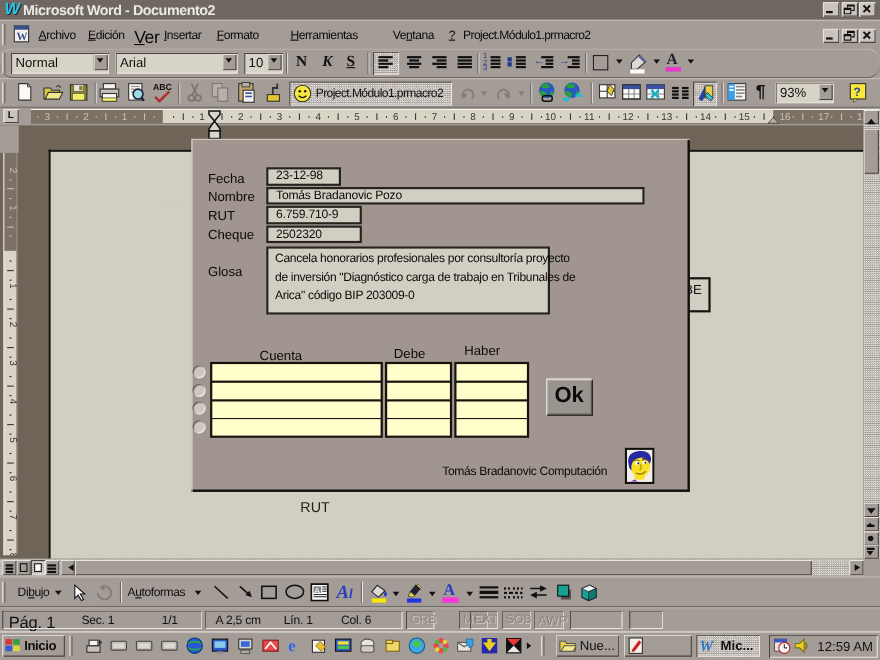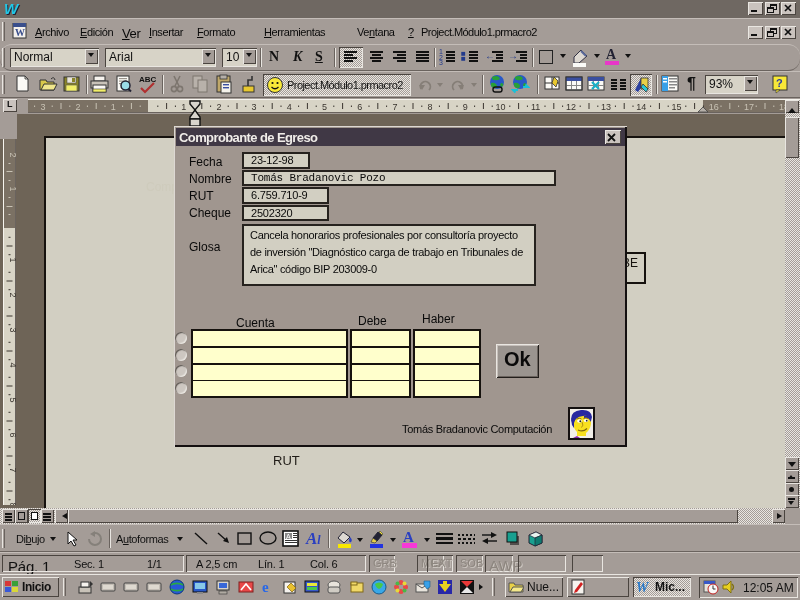--- a/index.html
+++ b/index.html
@@ -9,20 +9,21 @@
 .rz2{box-shadow:inset 1px 1px 0 #e9e6e1, inset -1px -1px 0 #221e1b, inset 2px 2px 0 #c6bfba, inset -2px -2px 0 #6a635e;}
 .sk{box-shadow:inset 1px 1px 0 #4a443f, inset -1px -1px 0 #e9e6e1;}
 .sep{width:2px;background:#6a635e;border-right:1px solid #e9e6e1;}
 .dith{background-image:conic-gradient(#e9e6e1 25%, #a49c97 25% 50%, #e9e6e1 50% 75%, #a49c97 75%);background-size:2px 2px;}
 </style></head>
 <body>
 <div id="screen">
 
 <div style="left:0;top:0;width:800px;height:18px;background:#6f6862;">
 <div class="t" style="left:4px;top:0px;font-size:15px;font-weight:bold;font-style:italic;color:#20c8e8;text-shadow:1px 1px 0 #223;">W</div>
+<div class="t" style="left:21px;top:2px;font-size:13px;font-weight:bold;letter-spacing:-0.4px;color:#ece9e4;">Microsoft Word - Documento2</div>
 </div>
 <div class="rz" style="left:748.0px;top:2px;width:15px;height:13px;background:#cac3be;">
       <div style="left:3px;top:8px;width:6px;height:2px;background:#111;"></div>
     </div>
     <div class="rz" style="left:764.5px;top:2px;width:15px;height:13px;background:#cac3be;">
       <div style="left:5px;top:2px;width:7px;height:6px;border:1px solid #111;border-top-width:2px;background:transparent;"></div>
       <div style="left:2px;top:5px;width:7px;height:6px;border:1px solid #111;border-top-width:2px;background:#cac3be;"></div>
     </div>
     <div class="rz" style="left:781px;top:2px;width:15px;height:13px;background:#cac3be;">
       <svg width="13" height="11" style="position:absolute;left:1px;top:1px;">
@@ -32,21 +33,21 @@
 <div style="left:0;top:18px;width:800px;height:26px;background:#a49c97;border-top:1px solid #c4bdb8;">
 <div style="left:2px;top:3px;width:3px;height:19px;border-left:1px solid #e9e6e1;border-right:1px solid #6a635e;"></div>
 <div style="left:12px;top:4px;width:16px;height:16px;">
 <svg width="16" height="16">
           <rect x="1" y="0" width="13" height="15" fill="#f4f1ec" stroke="#333" stroke-width="1"></rect>
 <rect x="1" y="0" width="13" height="4" fill="#3a4f8c"></rect>
           <text x="3" y="13" font-size="10" font-weight="bold" fill="#3a4f8c" font-family="Liberation Serif">W</text>
         </svg></div>
 <div class="t" style="left:35px;top:7px;font-size:11px;letter-spacing:-0.4px;color:#0a0a0a;"><u>A</u>rchivo</div>
 <div class="t" style="left:80px;top:7px;font-size:11px;letter-spacing:-0.4px;color:#0a0a0a;"><u>E</u>dición</div>
-<div class="t" style="left:122px;top:7px;font-size:13px;letter-spacing:-0.4px;color:#0a0a0a;"><u>V</u>er</div>
+<div class="t" style="left:122px;top:7px;font-size:16px;letter-spacing:-0.4px;color:#0a0a0a;"><u>V</u>er</div>
 <div class="t" style="left:149px;top:7px;font-size:11px;letter-spacing:-0.4px;color:#0a0a0a;"><u>I</u>nsertar</div>
 <div class="t" style="left:197px;top:7px;font-size:11px;letter-spacing:-0.4px;color:#0a0a0a;"><u>F</u>ormato</div>
 <div class="t" style="left:244px;top:7px;font-size:11px;letter-spacing:-0.4px;color:#0a0a0a;padding-left:20px;"><u>H</u>erramientas</div>
 <div class="t" style="left:321px;top:23px;font-size:11px;letter-spacing:-0.4px;color:#0a0a0a;margin-top:27px;">Ta<u>b</u>la</div>
 <div class="t" style="left:357px;top:7px;font-size:11px;letter-spacing:-0.4px;color:#0a0a0a;">Ve<u>n</u>tana</div>
 <div class="t" style="left:408px;top:7px;font-size:11px;letter-spacing:-0.4px;color:#0a0a0a;"><u>?</u></div>
 <div class="t" style="left:421px;top:7px;font-size:11px;letter-spacing:-0.55px;color:#0a0a0a;">Project.Módulo1.prmacro2</div>
 <div class="rz" style="left:748.0px;top:7px;width:15px;height:13px;background:#cac3be;">
         <div style="left:3px;top:8px;width:6px;height:2px;background:#111;"></div>
       </div>
@@ -616,21 +617,21 @@
 <div class="sk" style="left:417px;top:3px;width:27px;height:17px;text-align:center;">
         <span class="t" style="left:4px;top:2px;font-size:11px;color:#8d867f;text-shadow:1px 1px 0 #ccc6c0;">MCA</span>
       </div>
 <div class="sk" style="left:427px;top:3px;width:26px;height:17px;">
         <span class="t" style="left:4px;top:2px;font-size:11px;color:#8d867f;text-shadow:1px 1px 0 #ccc6c0;">EXT</span>
       </div>
 <div class="sk" style="left:456px;top:3px;width:27px;height:17px;">
         <span class="t" style="left:4px;top:2px;font-size:11px;color:#8d867f;text-shadow:1px 1px 0 #ccc6c0;">SOB</span>
       </div>
 <div class="sk" style="left:485px;top:3px;width:28px;height:17px;">
-        <span class="t" style="left:4px;top:2px;font-size:15px;color:#8d867f;text-shadow:1px 1px 0 #ccc6c0;">AWP</span>
+        <span class="t" style="left:4px;top:2px;font-size:12px;color:#8d867f;text-shadow:1px 1px 0 #ccc6c0;">AWP</span>
       </div>
 <div class="sk" style="left:518px;top:3px;width:48px;height:17px;">
         <span class="t" style="left:6px;top:2px;font-size:11px;color:#111;"></span>
       </div>
 <div class="sk" style="left:572px;top:3px;width:31px;height:17px;">
         <span class="t" style="left:6px;top:2px;font-size:11px;color:#111;"></span>
       </div>
 </div>
 <div style="left:0;top:574px;width:800px;height:26px;background:#a49c97;border-top:1px solid #e9e6e1;">
 <div class="rz" style="left:2px;top:2px;width:57px;height:20px;background:#a49c97;">
@@ -759,54 +760,48 @@
             <rect x="1" y="2" width="11" height="11" fill="#e8e4dc" stroke="#555"></rect>
             <rect x="1" y="2" width="11" height="3" fill="#3858c8"></rect>
             <circle cx="10" cy="10" r="5" fill="#f8f8f8" stroke="#c02020"></circle>
             <line x1="10" y1="10" x2="10" y2="6.5" stroke="#333"></line>
             <line x1="10" y1="10" x2="12.5" y2="10" stroke="#333"></line>
           </svg></div>
 <div style="left:22px;top:2px;width:16px;height:16px;"><svg width="16" height="16">
             <polygon points="2,6 6,6 10,2 10,14 6,10 2,10" fill="#e8d020" stroke="#807010"></polygon>
             <path d="M11,5 q3,3 0,6" fill="none" stroke="#807010" stroke-width="1.3"></path>
           </svg></div>
-<span class="t" style="left:44px;top:4px;font-size:12px;color:#111;">12:05 AM</span>
+<span class="t" style="left:44px;top:4px;font-size:12px;color:#111;">12:59 AM</span>
 </div>
 </div>
 <div style="left:189px;top:100px;width:12px;height:27px;"><svg width="12" height="27">
 <polygon points="1,1 11,1 11,4 6,10 1,4" fill="#d8d4cc" stroke="#111" stroke-width="1.4"></polygon>
 <polygon points="1,17 6,10 11,17 11,19 1,19" fill="#d8d4cc" stroke="#111" stroke-width="1.4"></polygon>
 <rect x="1" y="19" width="10" height="7" fill="#d8d4cc" stroke="#111" stroke-width="1.4"></rect>
 </svg></div>
 <div style="left:174px;top:126px;width:453px;height:321px;background:#a0968f;
  box-shadow:inset 1px 1px 0 #ddd8d3, inset -1px -1px 0 #141010, inset -2px -2px 0 #141010;">
-<div style="left:2px;top:2px;width:449px;height:18px;background:#403845;">
-<div class="t" style="left:3px;top:2px;font-size:13px;font-weight:bold;letter-spacing:-0.6px;color:#f0ede9;">Comprobante de Egreso</div>
-<div class="rz" style="left:429px;top:2px;width:16px;height:14px;background:#cac3be;"><svg width="14" height="12" style="left:0;top:0;">
-            <path d="M3,2 L10,9 M10,2 L3,9" stroke="#111" stroke-width="1.8"></path>
-          </svg></div>
-</div>
 <div class="t" style="left:15px;top:29px;font-size:12px;color:#0a0a0a;">Fecha</div>
 <div class="t" style="left:15px;top:46px;font-size:12px;color:#0a0a0a;">Nombre</div>
 <div class="t" style="left:15px;top:63px;font-size:12px;color:#0a0a0a;">RUT</div>
 <div class="t" style="left:15px;top:80px;font-size:12px;color:#0a0a0a;">Cheque</div>
 <div class="t" style="left:15px;top:114px;font-size:12px;color:#0a0a0a;">Glosa</div>
 <div style="left:68px;top:26px;width:68px;height:17px;background:#d2cfc2;border:2px solid #26221e;">
         <span class="t" style="left:7px;top:0px;font-size:11px;letter-spacing:-0.2px;color:#0a0a0a;">23-12-98</span>
       </div>
-<div style="left:68px;top:44px;width:314px;height:16px;background:#d2cfc2;border:2px solid #26221e;font-family:Liberation Mono, monospace;">
+<div style="left:68px;top:44px;width:344px;height:16px;background:#d2cfc2;border:2px solid #26221e;">
         <span class="t" style="left:7px;top:0px;font-size:11px;letter-spacing:-0.2px;color:#0a0a0a;">Tomás Bradanovic Pozo</span>
       </div>
 <div style="left:68px;top:61px;width:87px;height:17px;background:#d2cfc2;border:2px solid #26221e;">
         <span class="t" style="left:7px;top:0px;font-size:11px;letter-spacing:-0.2px;color:#0a0a0a;">6.759.710-9</span>
       </div>
 <div style="left:68px;top:79px;width:87px;height:16px;background:#d2cfc2;border:2px solid #26221e;">
         <span class="t" style="left:7px;top:0px;font-size:11px;letter-spacing:-0.2px;color:#0a0a0a;">2502320</span>
       </div>
-<div style="left:68px;top:98px;width:294px;height:62px;background:#d2cfc2;border:2px solid #26221e;">
+<div style="left:68px;top:98px;width:258px;height:62px;background:#d2cfc2;border:2px solid #26221e;">
         <span class="t" style="left:6px;top:1px;font-size:11px;letter-spacing:-0.3px;line-height:17px;color:#0a0a0a;white-space:pre;">Cancela honorarios profesionales por consultoría proyecto
 de inversión "Diagnóstico carga de trabajo en Tribunales de
 Arica" código BIP 203009-0</span>
       </div>
 <div class="t" style="left:62px;top:190px;font-size:12px;color:#0a0a0a;">Cuenta</div>
 <div class="t" style="left:184px;top:188px;font-size:12px;color:#0a0a0a;">Debe</div>
 <div class="t" style="left:248px;top:186px;font-size:12px;color:#0a0a0a;">Haber</div>
 <div style="left:1px;top:206px;width:12px;height:12px;border-radius:50%;background:#cdc7c1;box-shadow:inset 1px 1px 1px #5a544f, inset -1px -1px 1px #e9e6e1;"></div>
 <div style="left:1px;top:223px;width:12px;height:12px;border-radius:50%;background:#cdc7c1;box-shadow:inset 1px 1px 1px #5a544f, inset -1px -1px 1px #e9e6e1;"></div>
 <div style="left:1px;top:239px;width:12px;height:12px;border-radius:50%;background:#cdc7c1;box-shadow:inset 1px 1px 1px #5a544f, inset -1px -1px 1px #e9e6e1;"></div>

